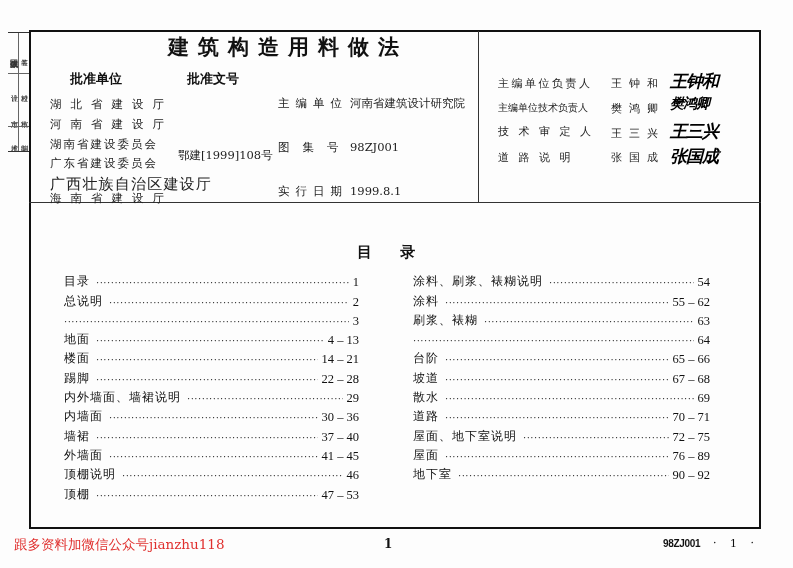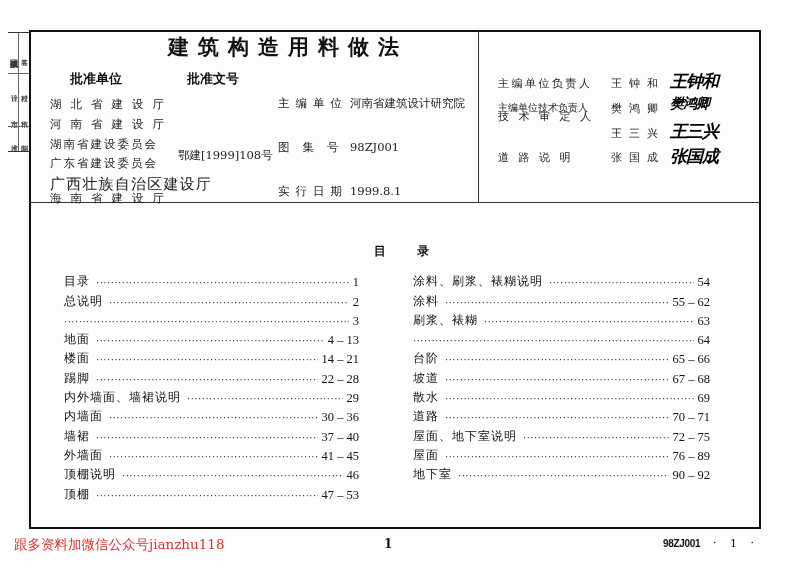--- a/index.html
+++ b/index.html
@@ -41,22 +41,22 @@
 
   .resp-label { position:absolute; left:498px; font-size:11px; color:#222; white-space:nowrap; }
   .resp-name { position:absolute; left:611px; font-size:11px; color:#222; letter-spacing:7px; white-space:nowrap; }
   .sig {
     position:absolute; left:670px; font-size:17px; font-weight:bold; color:#000;
     font-family:"DejaVu Sans","Liberation Sans",sans-serif; font-style:italic;
     letter-spacing:-1px; white-space:nowrap;
   }
 
   .toc-title {
-    position:absolute; left:374px; top:243px; font-size:12px; font-weight:bold;
-    word-spacing:24px; font-family:Liberation Mono, monospace;
+    position:absolute; left:357px; top:243px; font-size:15px; font-weight:bold;
+    word-spacing:24px; font-family:Liberation Sans, sans-serif;
   }
   .toc-col { position:absolute; top:271px; }
   .toc-col.left { left:64px; width:295px; }
   .toc-col.right { left:413px; width:297px; }
   .toc-row {
     display:flex; align-items:flex-end; height:19.3px; font-size:12px; color:#111;
   }
   .toc-label { white-space:nowrap; letter-spacing:1px; padding-right:6px; }
   .toc-dots {
     flex:1; overflow:hidden; white-space:nowrap; color:#222; font-size:10px;
@@ -123,21 +123,21 @@
 <div class="info-value" style="top:184px;">1999.8.1</div>
 
 <div class="resp-label" style="top:76px;letter-spacing:2.5px;">主编单位负责人</div>
 <div class="resp-name" style="top:76px;">王钟和</div>
 <div class="sig" style="top:70px;">王钟和</div>
 
 <div class="resp-label" style="top:101px;font-size:10px;letter-spacing:0;">主编单位技术负责人</div>
 <div class="resp-name" style="top:101px;">樊鸿卿</div>
 <div class="sig" style="top:95px;font-size:14px;">樊鸿卿</div>
 
-<div class="resp-label" style="top:109px;letter-spacing:9.5px;">技术审定人</div>
+<div class="resp-label" style="top:124px;letter-spacing:9.5px;">技术审定人</div>
 <div class="resp-name" style="top:126px;">王三兴</div>
 <div class="sig" style="top:120px;">王三兴</div>
 
 <div class="resp-label" style="top:150px;letter-spacing:9.5px;">道路说明</div>
 <div class="resp-name" style="top:150px;">张国成</div>
 <div class="sig" style="top:145px;">张国成</div>
 
 <div class="toc-title">目 录</div>
 
 <div class="toc-col left" id="toc-left">

